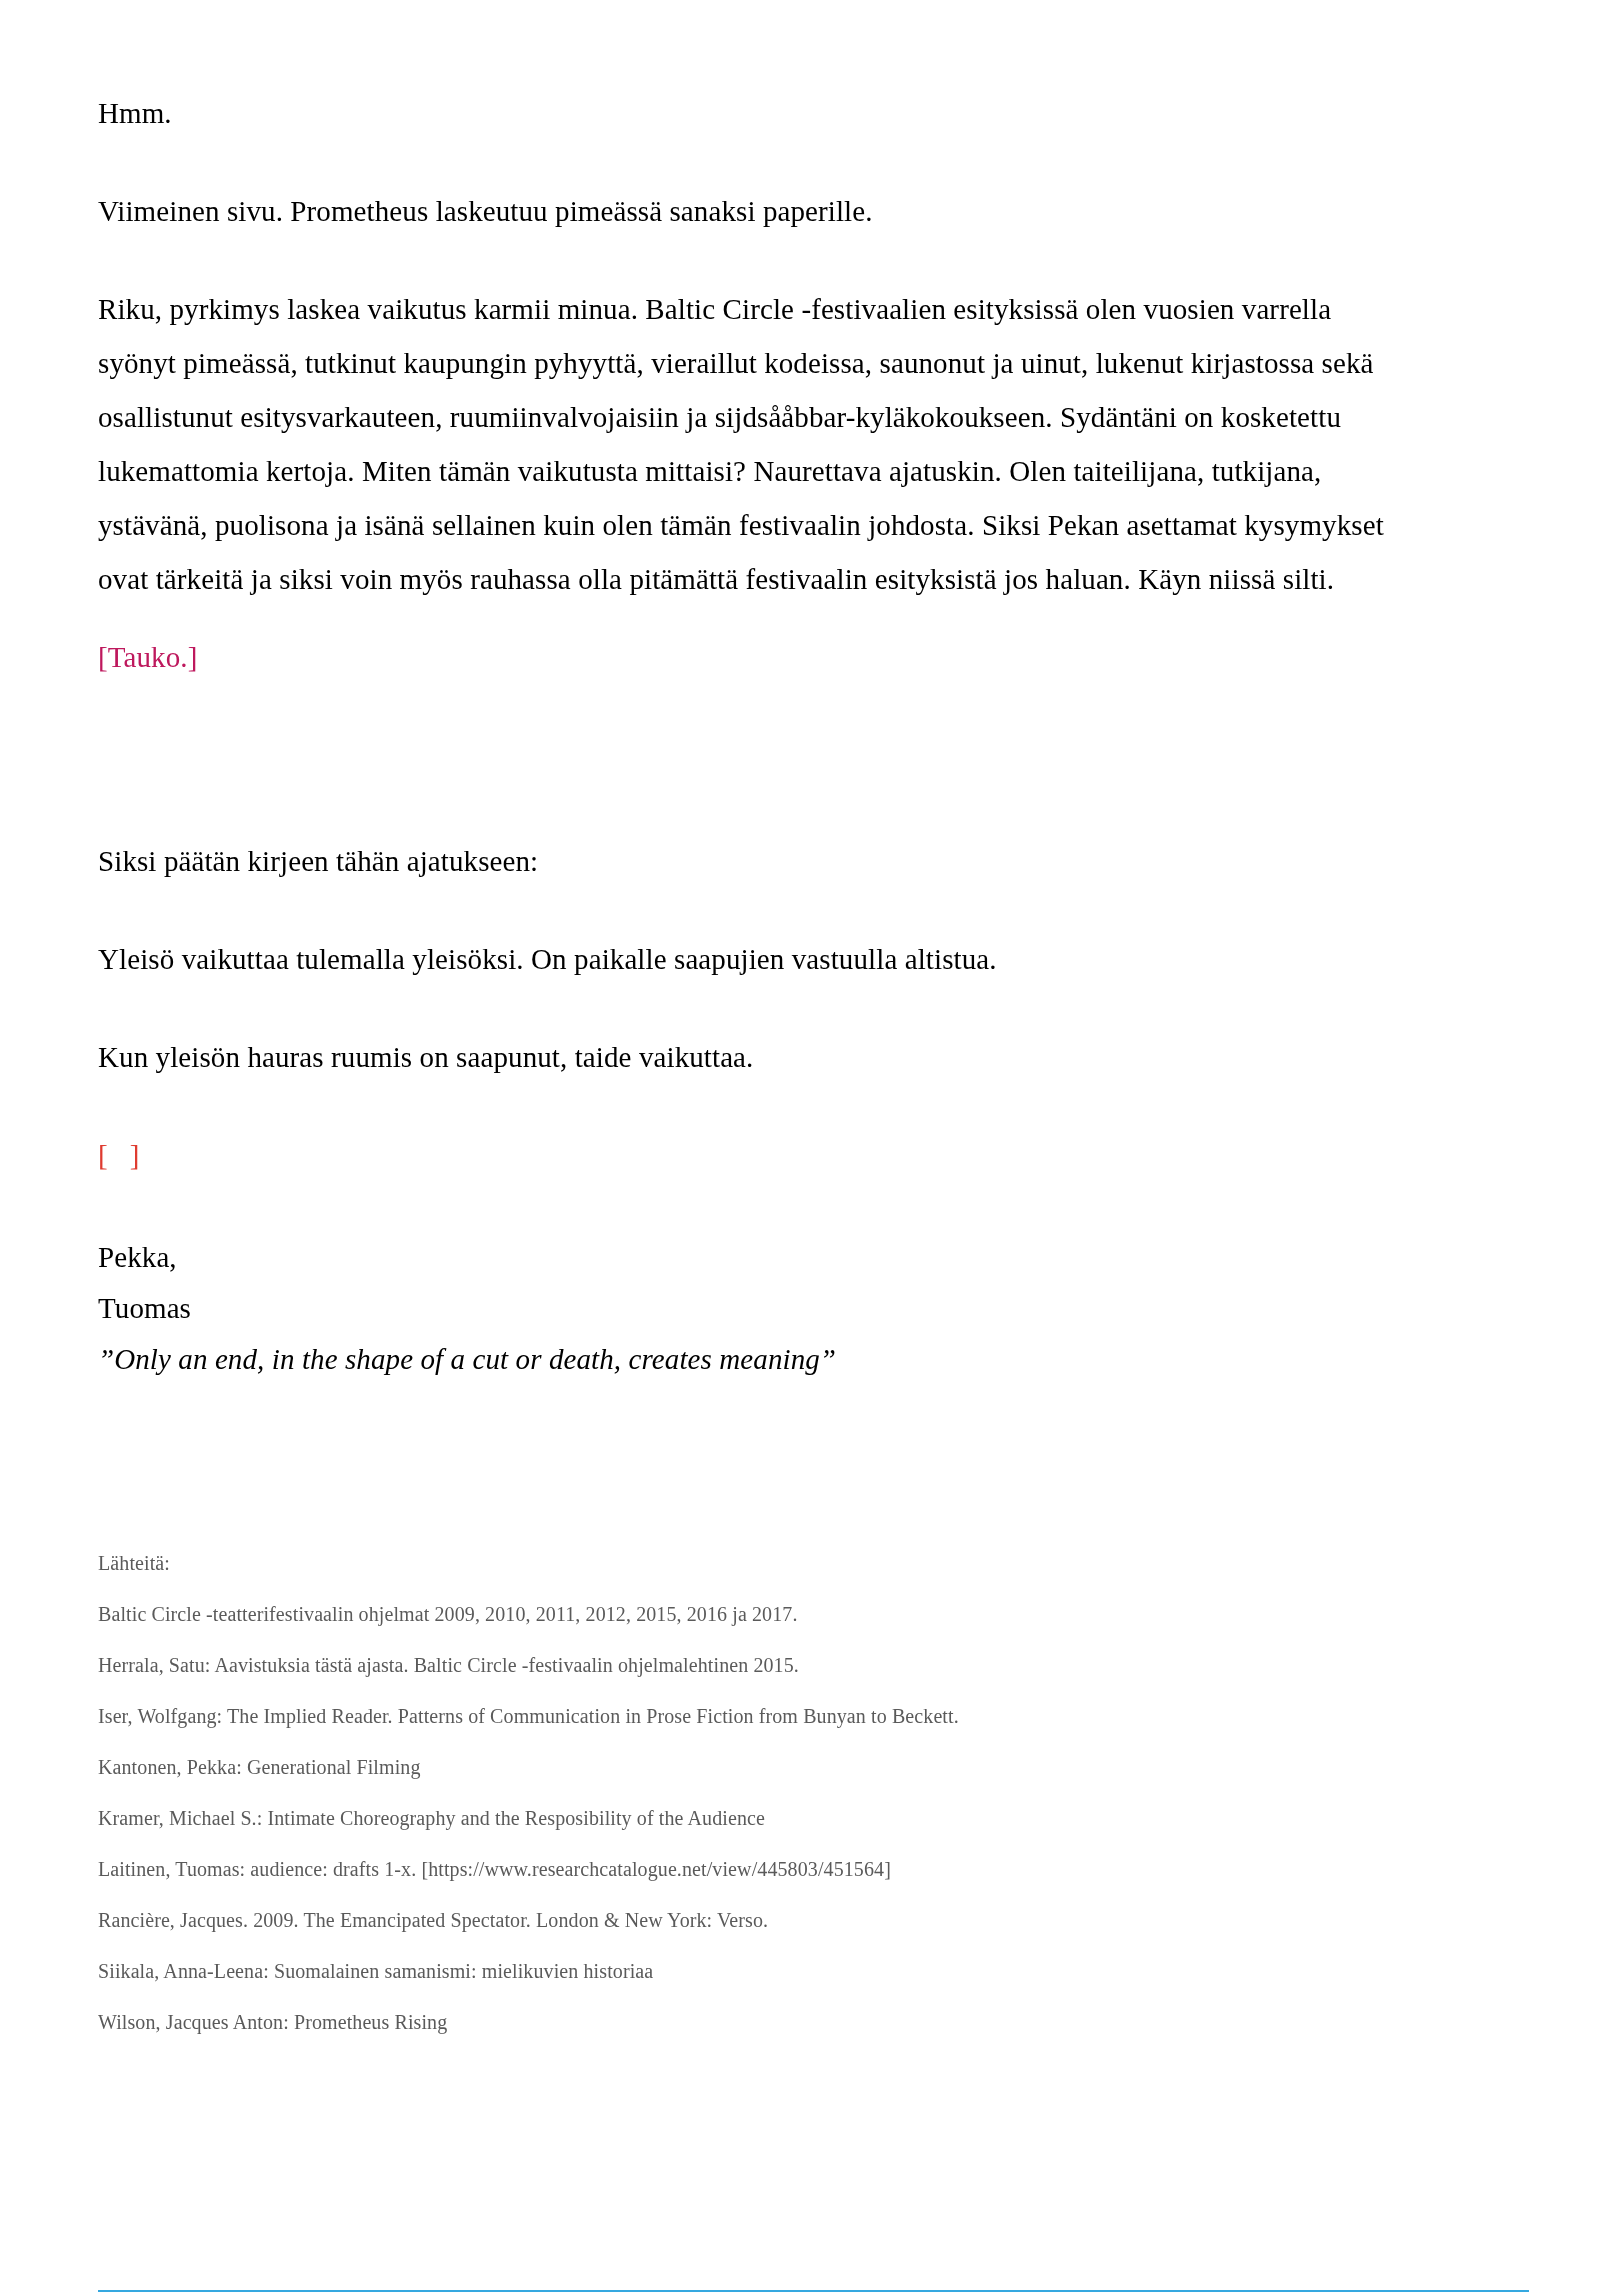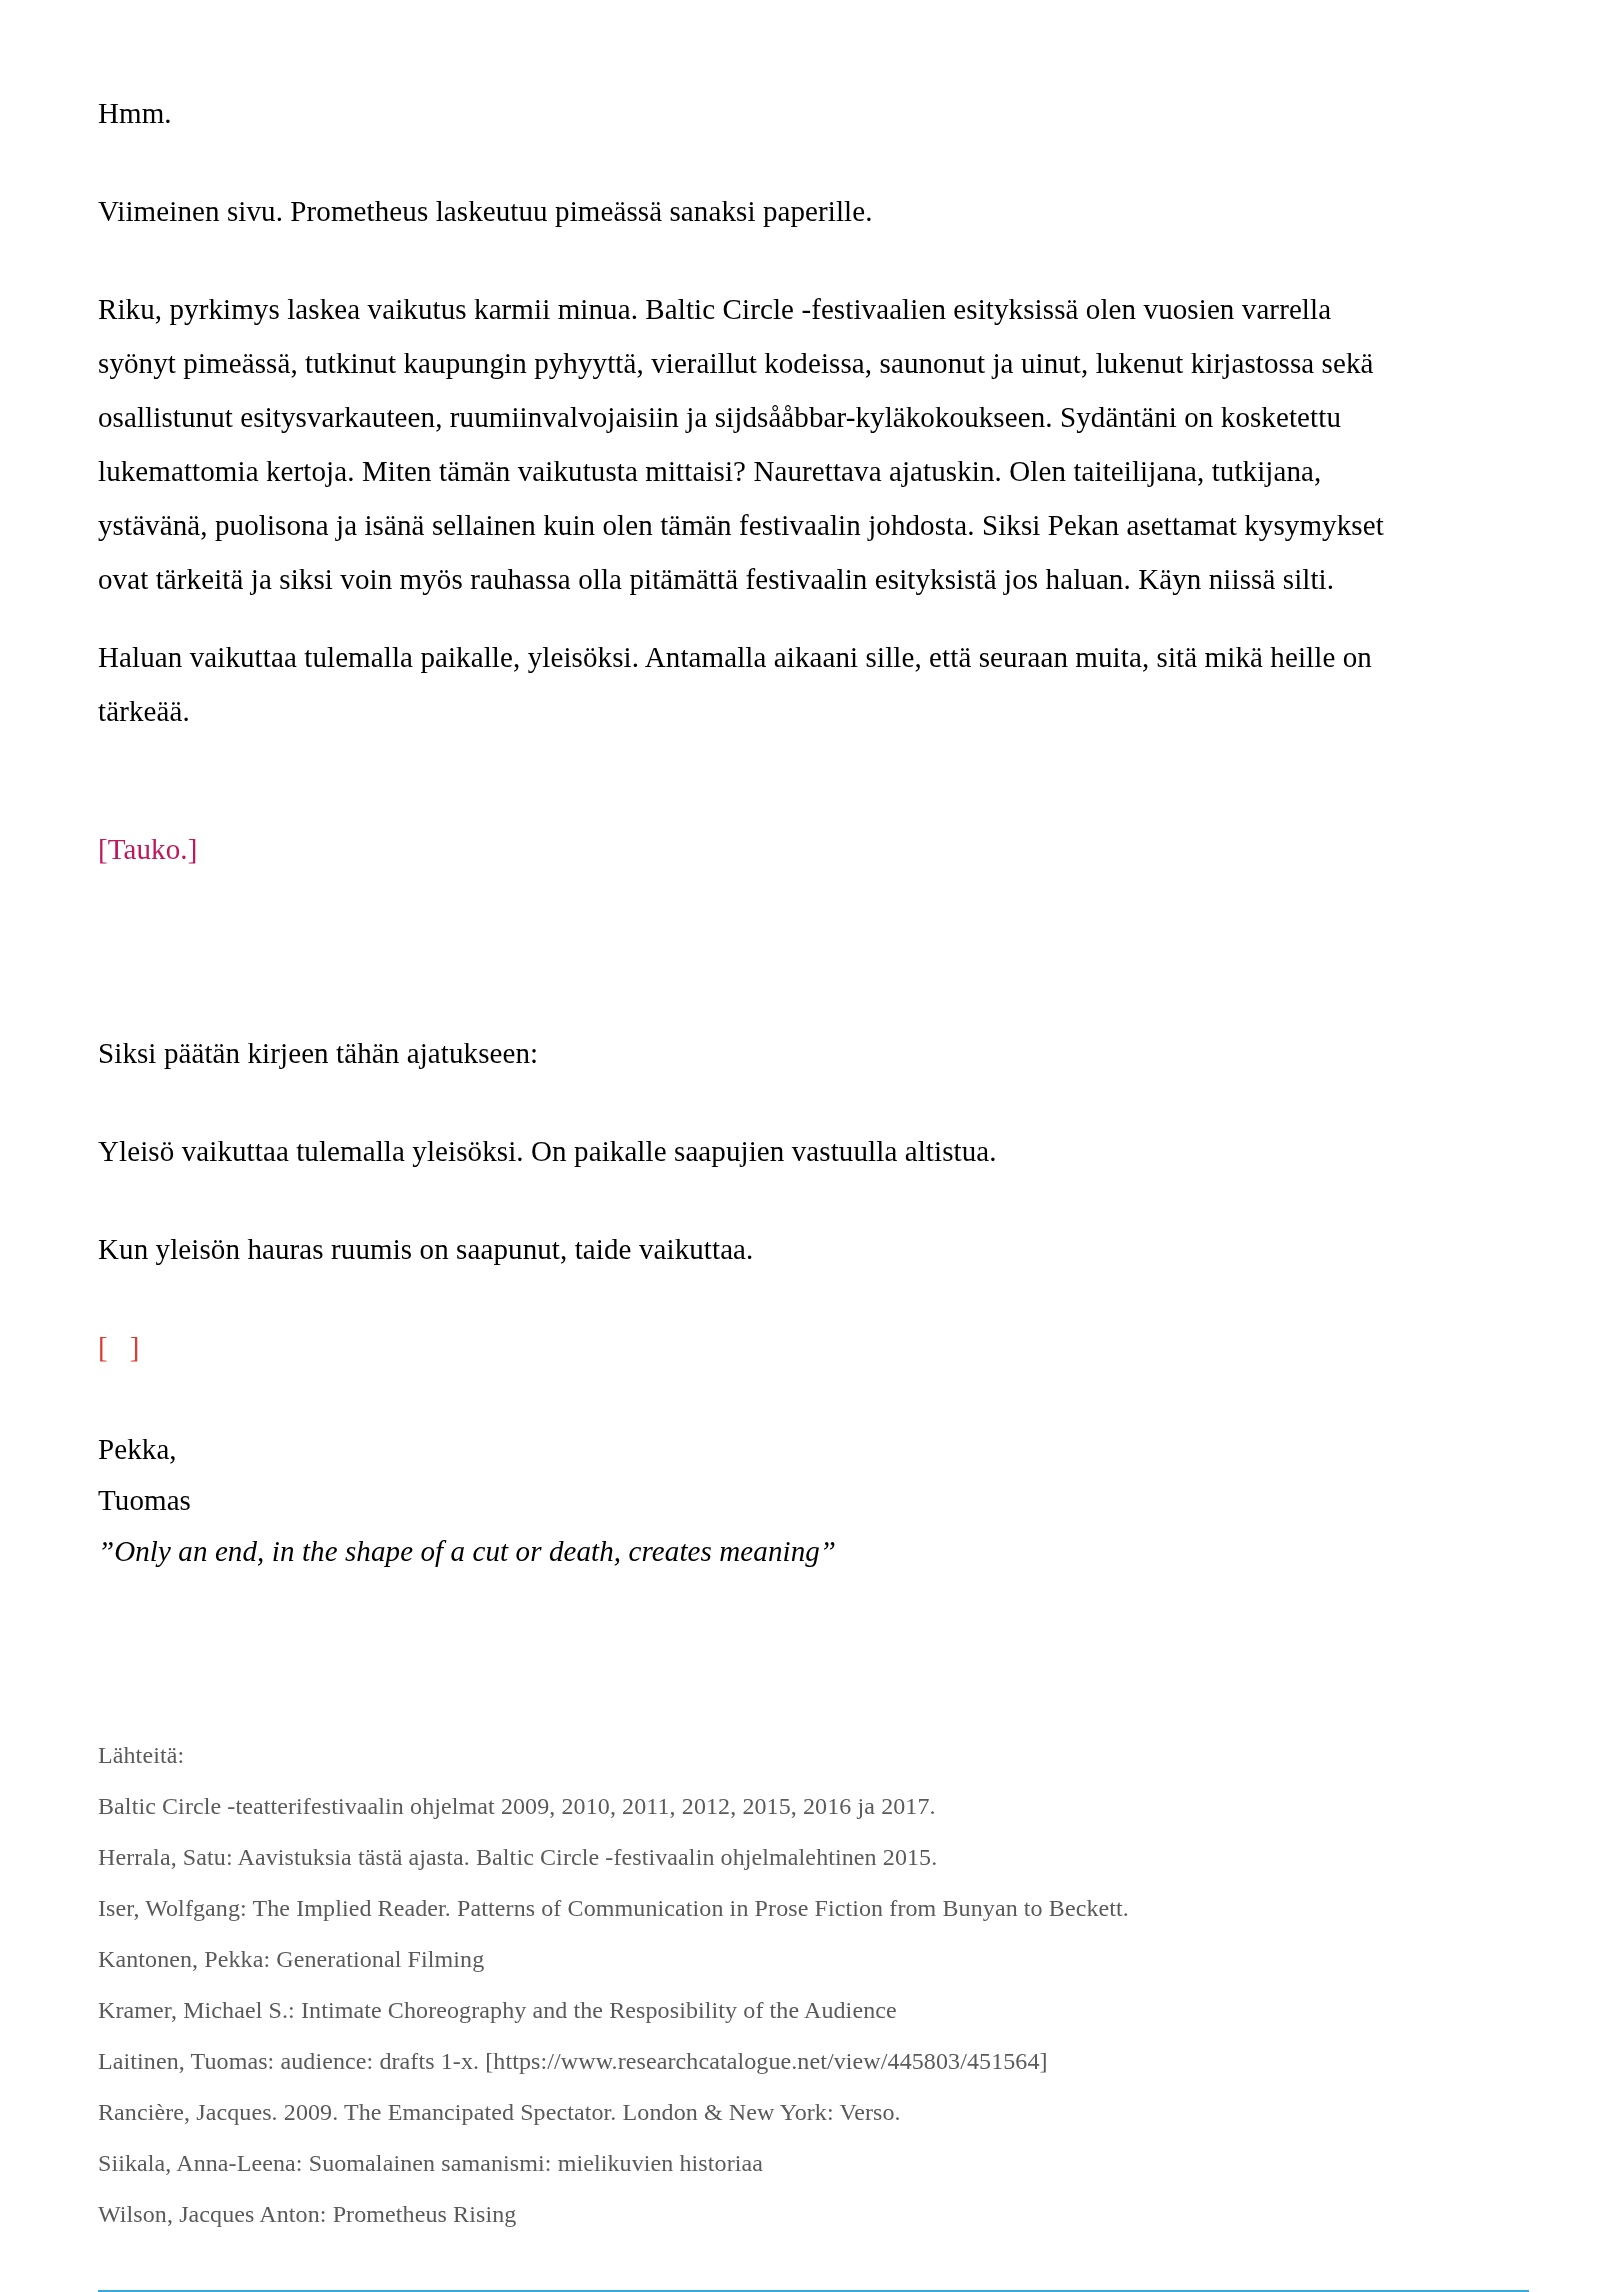--- a/index.html
+++ b/index.html
@@ -30,21 +30,21 @@
   .pause       { color: #df3b30; margin-bottom: 150px; }
   .empty-brackets {
     color: #df3b30;
     white-space: pre;
     margin-bottom: 50px;
   }
   .closing { margin-bottom: 153px; }
   .closing p { line-height: 51px; }
   .closing .quote { font-style: italic; }
   .refs {
-    font-size: 24px;
+    font-size: 20px;
     line-height: 51px;
     color: #5a5a5a;
   }
   .refs p { margin: 0; }
   .bottom-rule {
     position: absolute;
     left: 98px;
     right: 92px;
     bottom: 1px;
     height: 2px;
@@ -55,21 +55,20 @@
 <body style="background: rgb(255, 255, 255);">
 
 <div class="page" style="color: rgb(0, 0, 0);">
 
   <p class="para">Hmm.</p>
 
   <p class="para">Viimeinen sivu. Prometheus laskeutuu pimeässä sanaksi paperille.</p>
 
   <p class="para-long">Riku, pyrkimys laskea vaikutus karmii minua. Baltic Circle -festivaalien esityksissä olen vuosien varrella syönyt pimeässä, tutkinut kaupungin pyhyyttä, vieraillut kodeissa, saunonut ja uinut, lukenut kirjastossa sekä osallistunut esitysvarkauteen, ruumiinvalvojaisiin ja sijdsååbbar-kyläkokoukseen. Sydäntäni on kosketettu lukemattomia kertoja. Miten tämän vaikutusta mittaisi? Naurettava ajatuskin. Olen taiteilijana, tutkijana, ystävänä, puolisona ja isänä sellainen kuin olen tämän festivaalin johdosta. Siksi Pekan asettamat kysymykset ovat tärkeitä ja siksi voin myös rauhassa olla pitämättä festivaalin esityksistä jos haluan. Käyn niissä silti.</p>
 
-  <p class="para-before-pause">Haluan vaikuttaa tulemalla paikalle, yleisöksi. Antamalla aikaani sille, että seuraan muita, sitä mikä heille on tärkeää.</p>
 
   <p class="pause" style="color: #be185d;">[Tauko.]</p>
 
   <p class="para">Siksi päätän kirjeen tähän ajatukseen:</p>
 
   <p class="para">Yleisö vaikuttaa tulemalla yleisöksi. On paikalle saapujien vastuulla altistua.</p>
 
   <p class="para">Kun yleisön hauras ruumis on saapunut, taide vaikuttaa.</p>
 
   <p class="empty-brackets" style="color: rgb(223, 59, 48);">[   ]</p>

